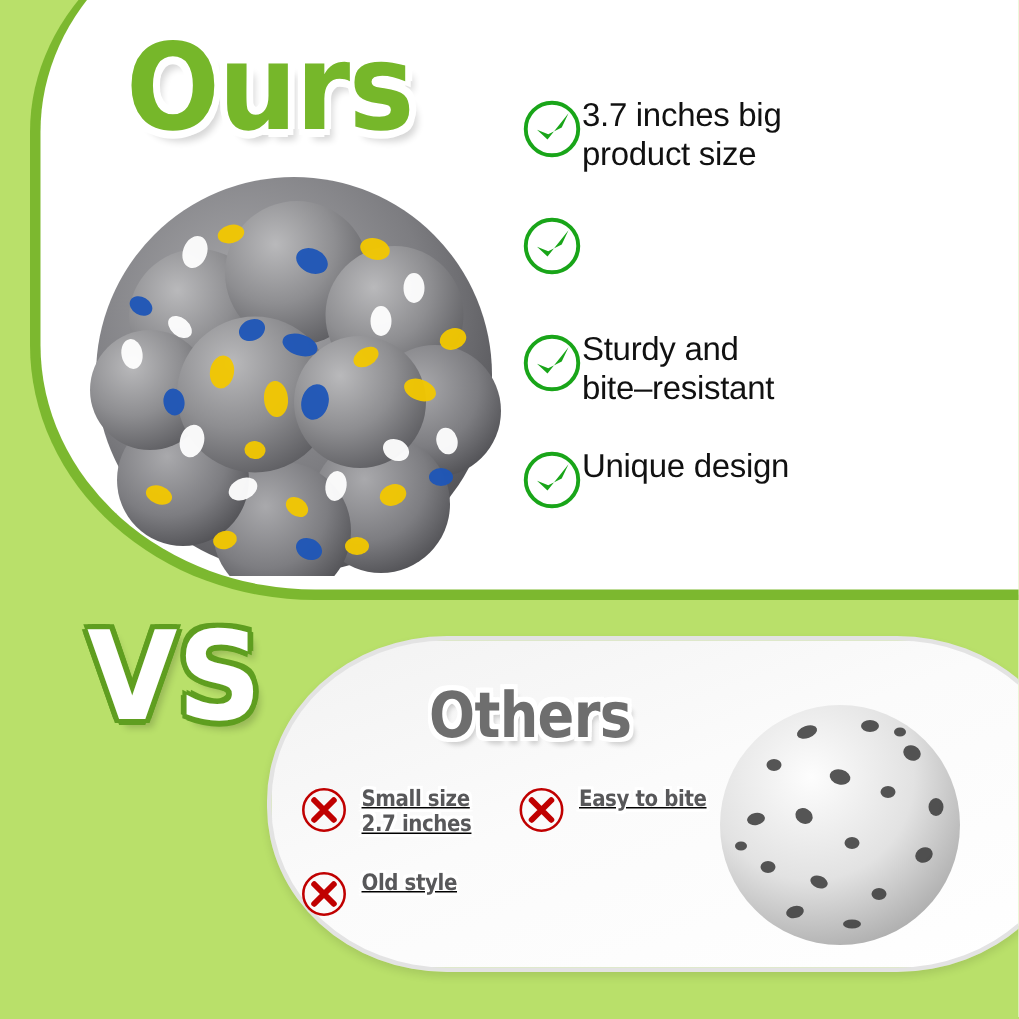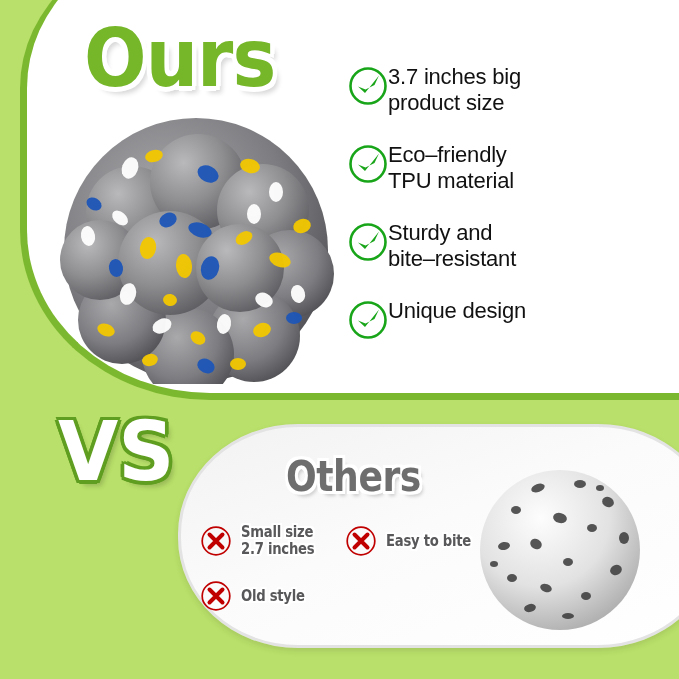--- a/index.html
+++ b/index.html
@@ -118,21 +118,21 @@
   
   .neg-grid {
     position:absolute;
     left:200px; top:524px;
     width:300px;
     display:grid;
     grid-template-columns:145px 155px;
     grid-row-gap:22px;
     z-index:7;
   }
-  .neg-row { display:flex; align-items:center; }
+  .neg-row { display:flex; align-items:flex-start;text-decoration:underline; }
   .x-icon { flex:0 0 auto; width:32px; height:32px; }
   .neg-text {
     margin-left:9px;
     font-family:"DejaVu Sans", sans-serif;
     font-size:15px;
     line-height:17px;
     font-weight:bold;
     color:#58585a;
     letter-spacing:-0.3px;
     transform:scaleX(.88);
@@ -267,22 +267,20 @@
       </svg>
       <div class="feature-text">3.7 inches big
 product size</div>
     </div>
 
     <div class="feature-row">
       <svg class="check-icon" viewBox="0 0 40 40">
         <circle cx="20" cy="20" r="17.5" fill="none" stroke="#19a519" stroke-width="2.6"></circle>
         <path d="M10 20.5 L17 27 L31 9.5 L26.5 19 L17.5 23.5 Z" fill="#19a519"></path>
       </svg>
-      <div class="feature-text">Eco–friendly
-TPU material</div>
     </div>
 
     <div class="feature-row">
       <svg class="check-icon" viewBox="0 0 40 40">
         <circle cx="20" cy="20" r="17.5" fill="none" stroke="#19a519" stroke-width="2.6"></circle>
         <path d="M10 20.5 L17 27 L31 9.5 L26.5 19 L17.5 23.5 Z" fill="#19a519"></path>
       </svg>
       <div class="feature-text">Sturdy and
 bite–resistant</div>
     </div>

